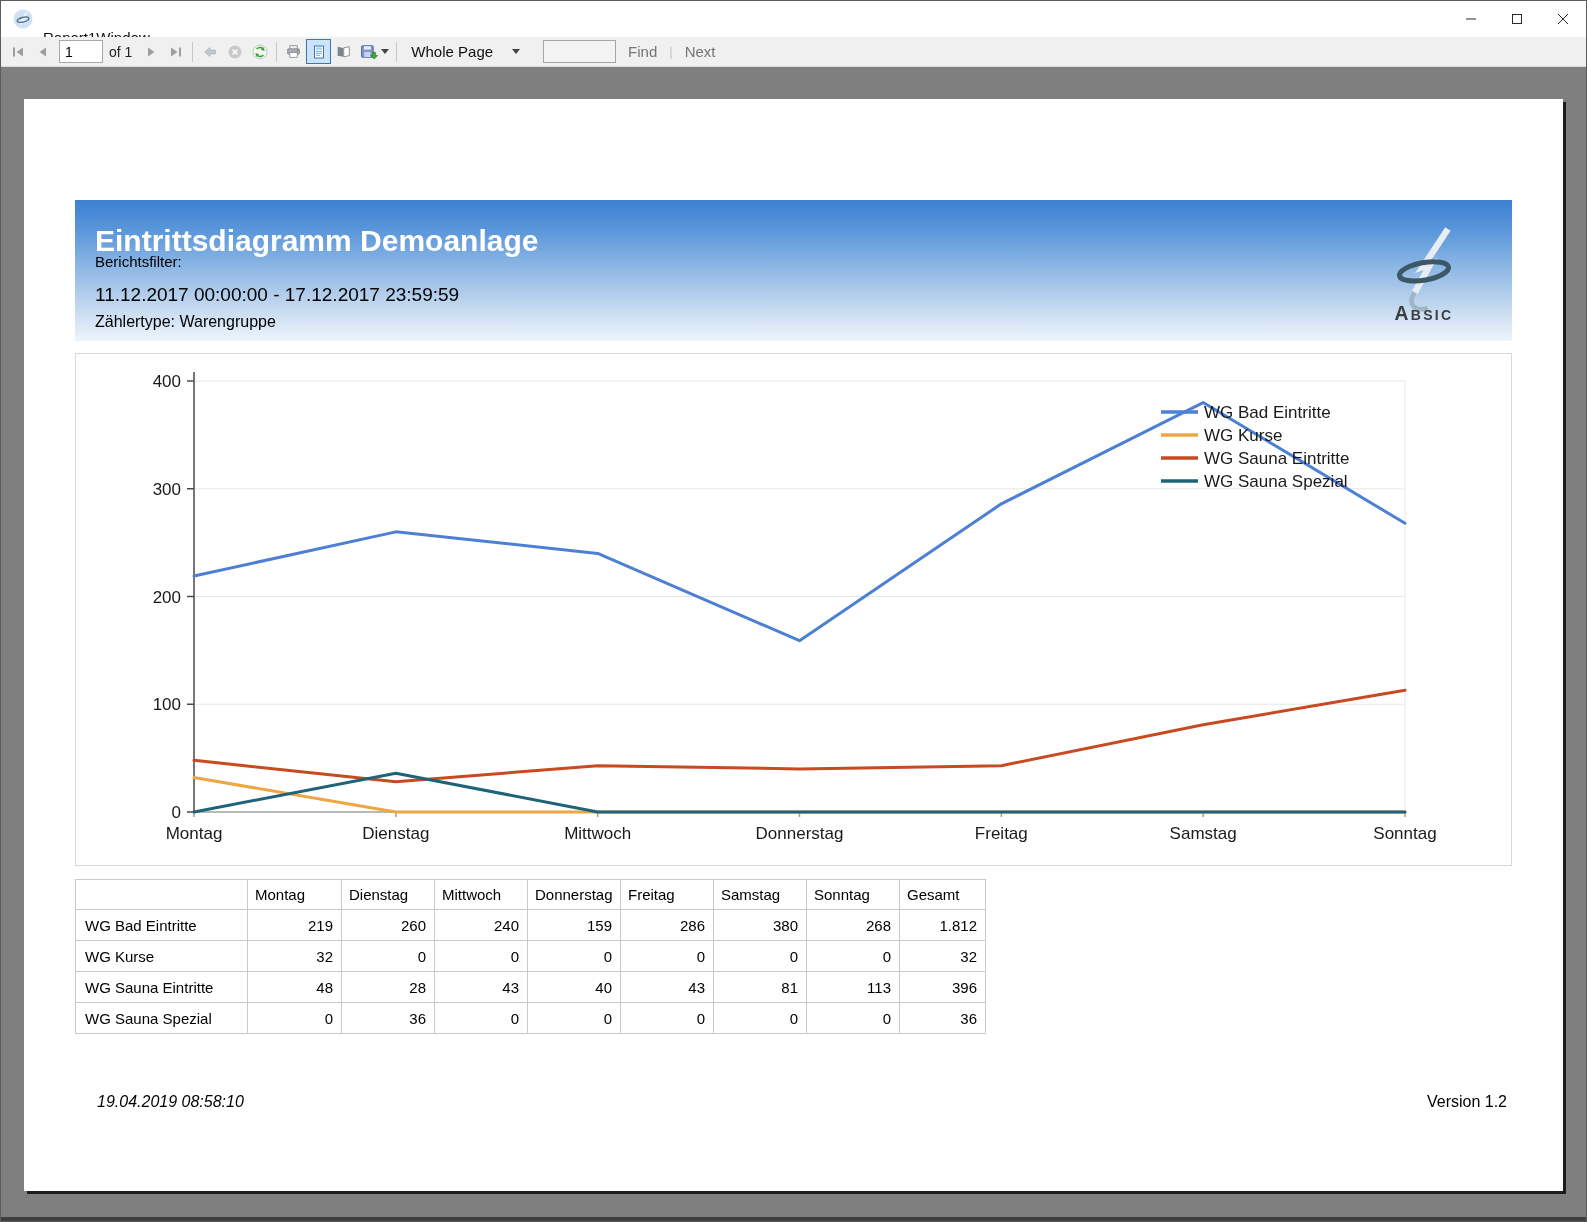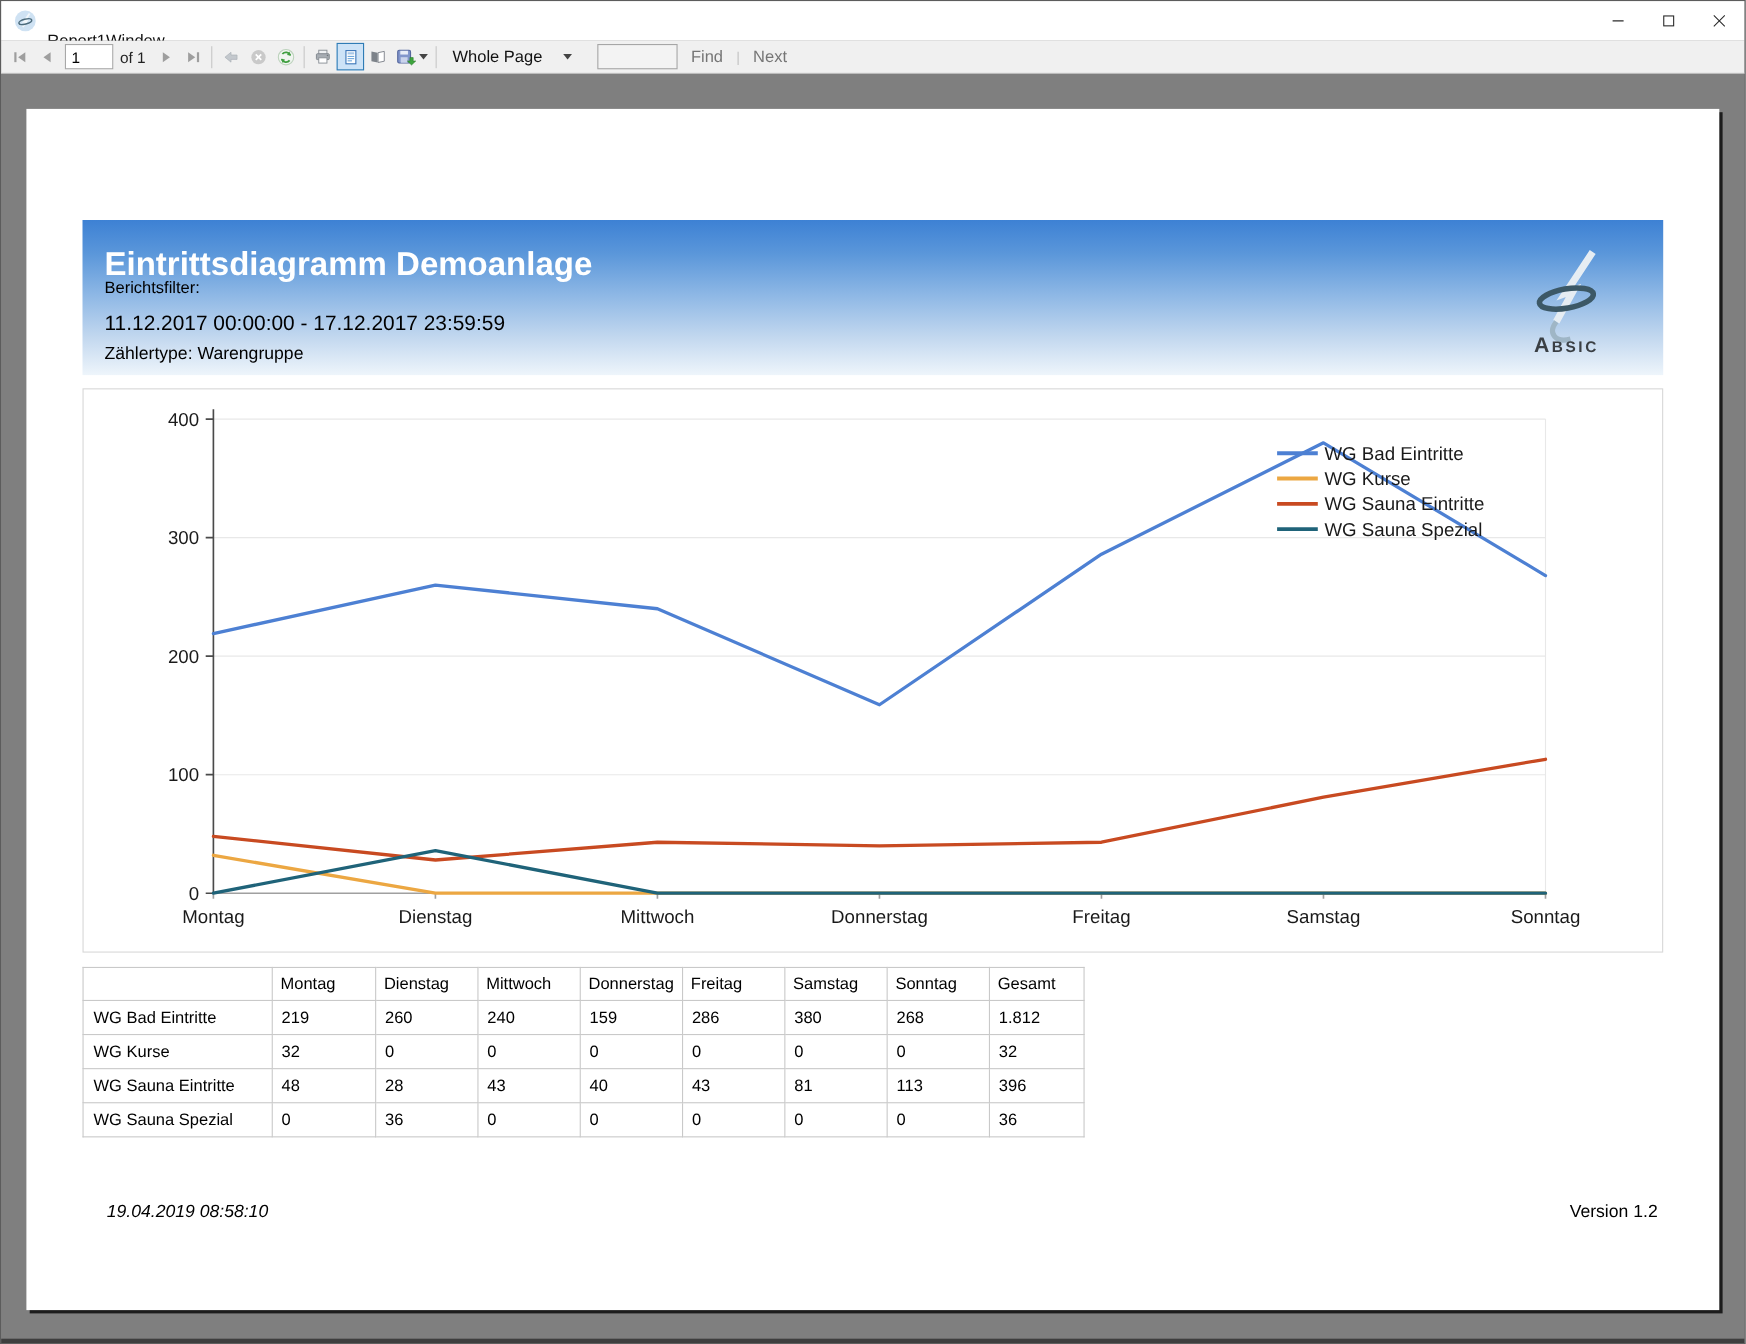--- a/index.html
+++ b/index.html
@@ -42,21 +42,21 @@
   .logo{position:absolute;right:42px;top:26px;width:92px;height:100px;}
   
   .chart-panel{position:absolute;left:51px;top:254px;width:1437px;height:513px;background:#fff;border:1px solid #d8d8d8;}
   .chart-panel svg{display:block;font-family:"Liberation Sans","DejaVu Sans",sans-serif;}
   
   .data-table{position:absolute;left:51px;top:780px;border-collapse:collapse;font-size:15px;color:#000;}
   .data-table th,.data-table td{border:1px solid #c9c9c9;font-weight:400;}
   .data-table th{height:30px;text-align:left;padding:2px 7px;}
   .data-table td{height:31px;}
   .data-table td.lbl{text-align:left;padding:2px 9px;}
-  .data-table td.num{text-align:left;padding:2px 8px;}
+  .data-table td.num{text-align:right;padding:2px 8px;}
   
   .page-footer{position:absolute;left:51px;top:994px;width:1437px;height:22px;font-size:16px;color:#000;}
   .footer-left{position:absolute;left:22px;font-style:italic;}
   .footer-center{position:absolute;left:0;right:0;text-align:center;}
   .footer-right{position:absolute;right:5px;text-align:right;}
   .window-bottom-edge{position:absolute;left:0;right:0;bottom:0;height:4px;background:#3e3e3e;}
 </style>
 </head>
 <body>
 

